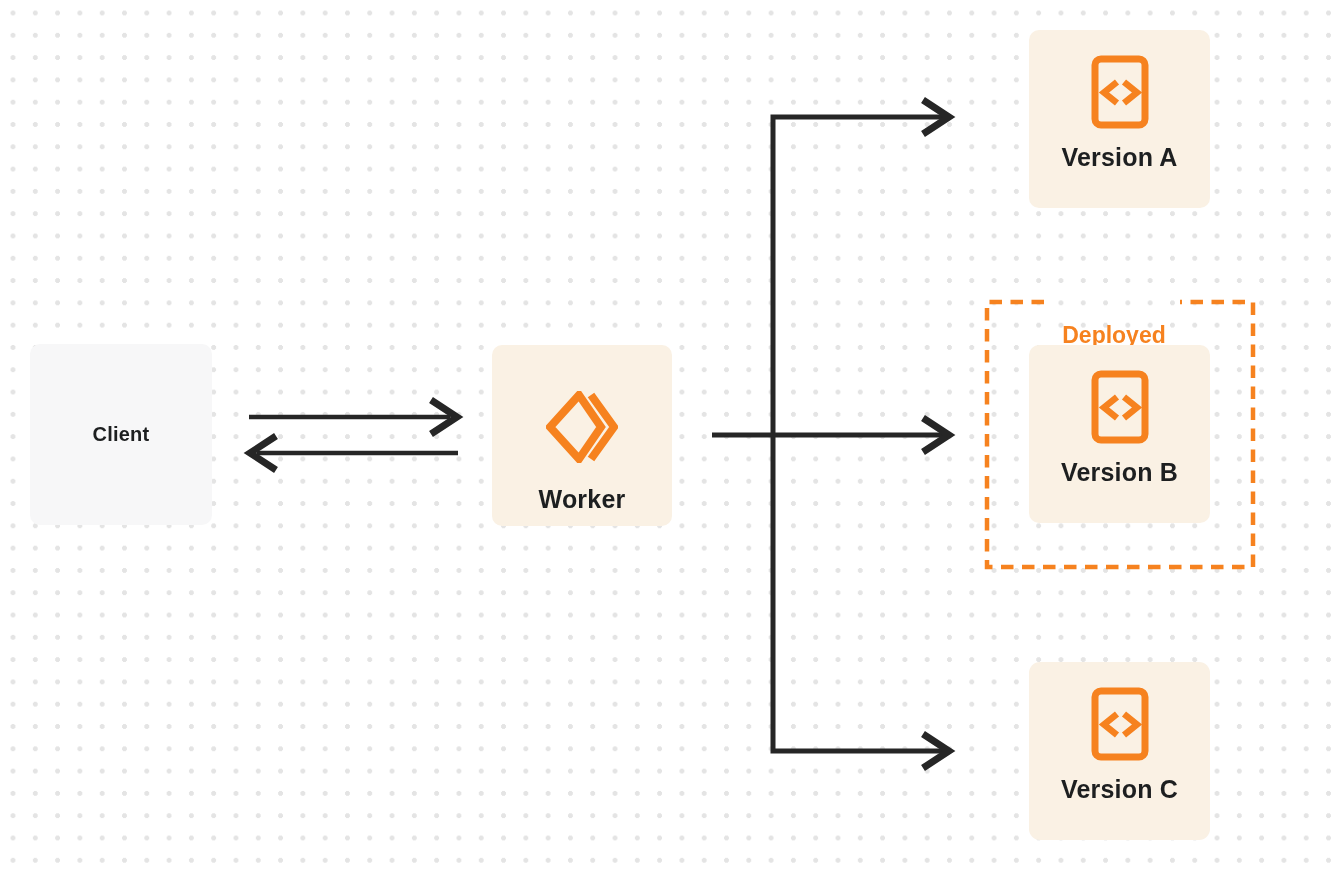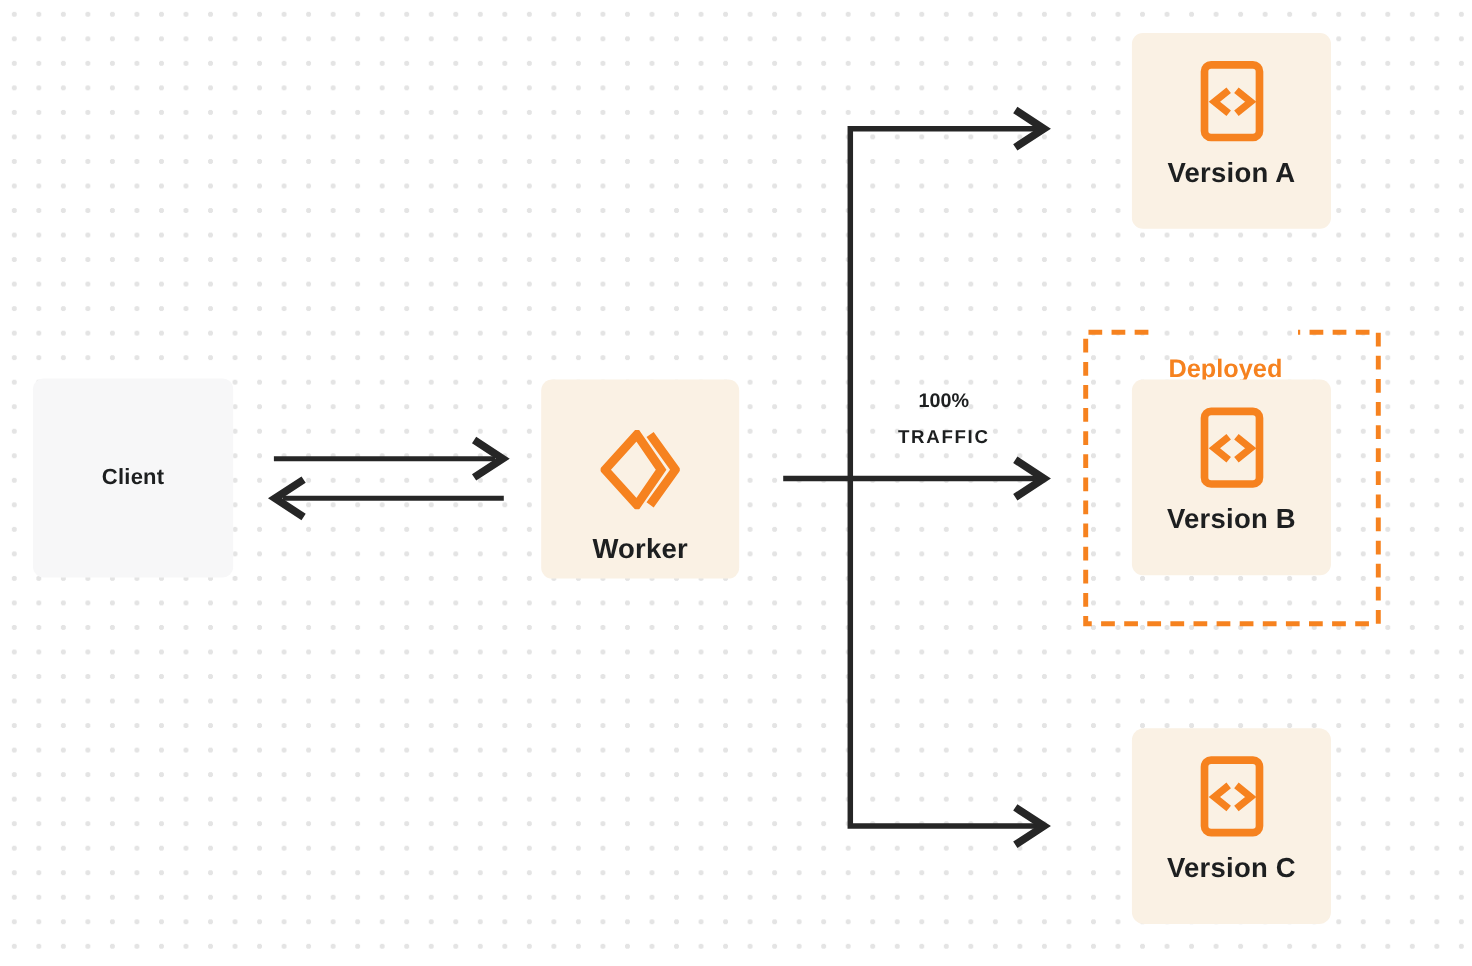--- a/index.html
+++ b/index.html
@@ -91,24 +91,20 @@
   <div class="node worker">
     <svg width="72" height="72" viewBox="0 0 72 72">
       <g stroke="#F6821F" stroke-width="8" fill="none" stroke-linejoin="miter" stroke-linecap="butt">
         <path d="M33 4 L55 36 L33 68 L4 36 Z"></path>
         <path d="M45 4 L68 36 L45 68"></path>
       </g>
     </svg>
     <span class="label">Worker</span>
   </div>
 
-  <div class="traffic">
-    <span class="t1">100%</span>
-    <span class="t2">TRAFFIC</span>
-  </div>
 
   <div class="deployed-label">Deployed</div>
 
   <div class="node version va">
     <svg width="58" height="74" viewBox="0 0 58 74">
       <g stroke="#F6821F" fill="none" stroke-linejoin="miter" stroke-linecap="butt">
         <rect x="4" y="4" width="50" height="66" rx="6" stroke-width="7"></rect>
         <polyline points="26,27 13,37.5 26,48" stroke-width="6.5"></polyline>
         <polyline points="33,27 46,37.5 33,48" stroke-width="6.5"></polyline>
       </g>

